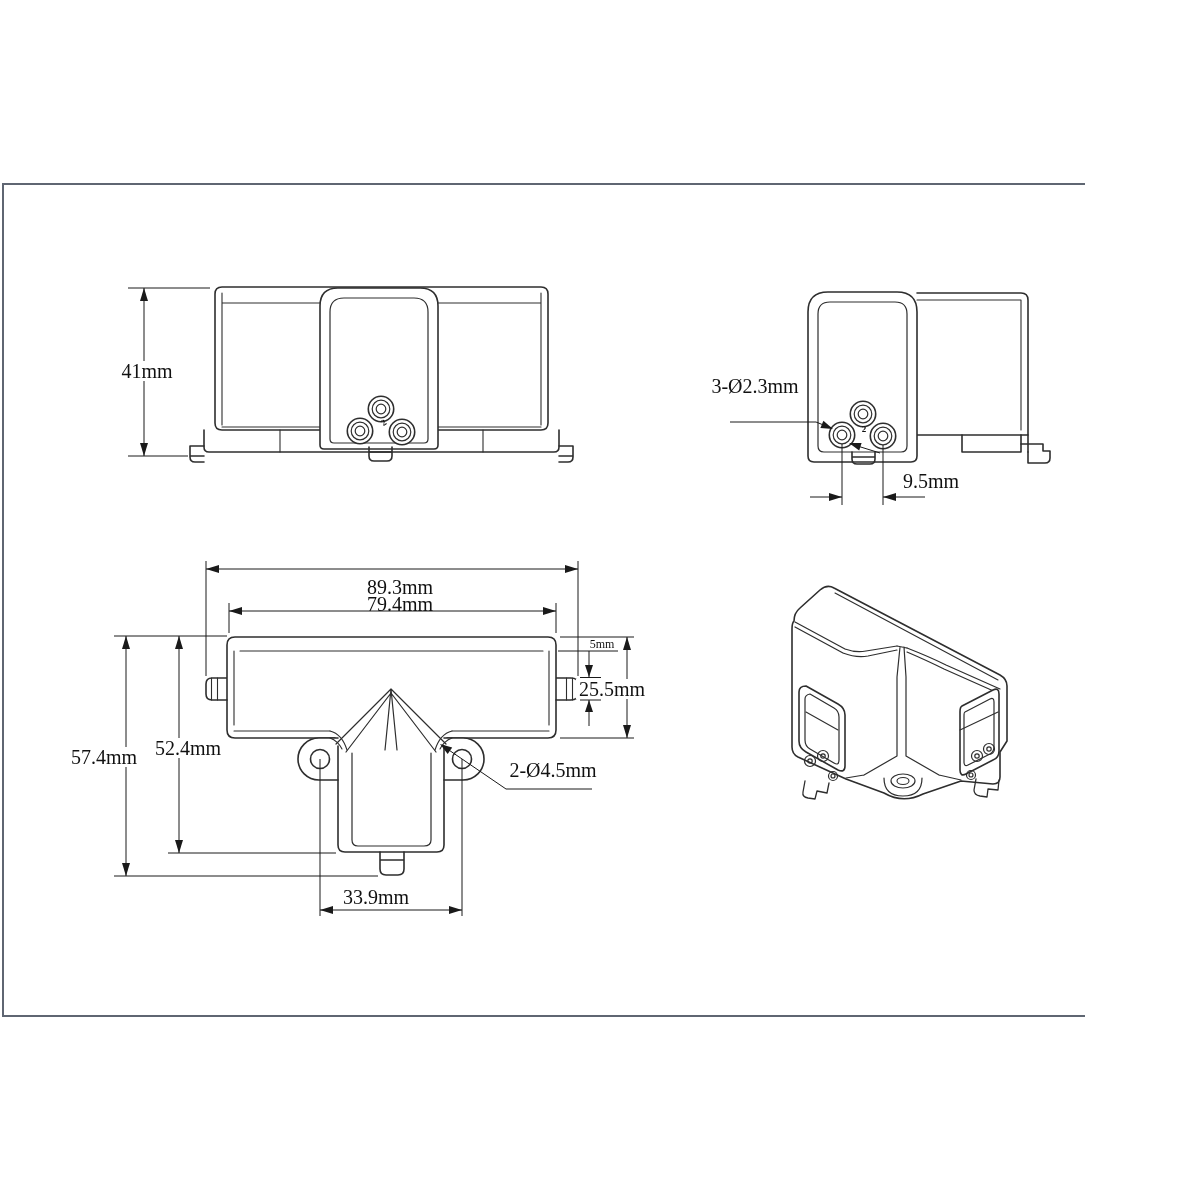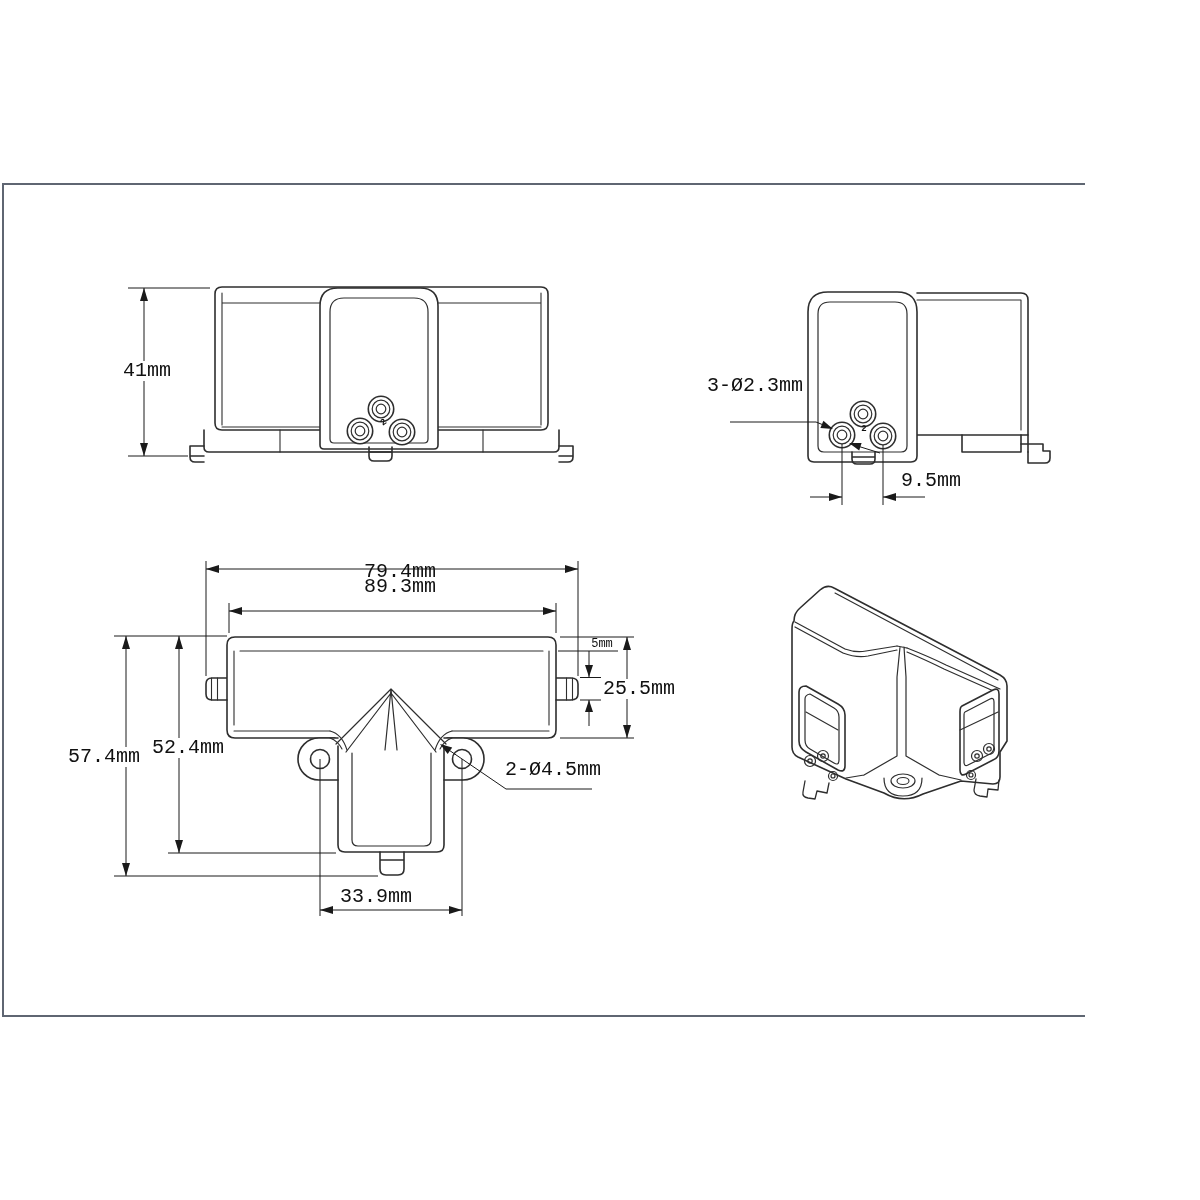--- a/index.html
+++ b/index.html
@@ -1,17 +1,17 @@
 <!DOCTYPE html>
 <html><head>
 <meta charset="utf-8">
 <style>
   html,body{margin:0;padding:0;background:#fff;}
   .canvas{position:relative;width:1085px;height:1200px;background:#fff;
-          font-family:Liberation Mono, monospace;overflow:hidden;}
+          font-family:Liberation Serif, serif;overflow:hidden;}
   .canvas svg{position:absolute;left:0;top:0;}
   .dim{position:absolute;transform:translate(-50%,-50%);font-size:20px;color:#111;
        white-space:nowrap;line-height:1;letter-spacing:0;}
   .dim.small{font-size:12px;}
   .dim.tiny{font-size:9px;font-weight:bold;}
   .ko{background:#fff;padding:0 3px;}
   .rot{transform:translate(-50%,-50%) rotate(-35deg);}
 </style>
 </head>
 <body>
@@ -187,23 +187,23 @@
     </g>
     <path d="M805,781 L803,792 Q802,797 808,798 L815,799 L817,791 L827,793 L829,783" stroke-width="1.3"></path>
     <path d="M976,779 L974,790 Q974,795 980,796 L987,797 L988,789 L998,790 L999,780" stroke-width="1.3"></path>
   </g>
 </svg>
 
 <div class="dim ko" style="left:147px;top:371px;">41mm</div>
 <div class="dim" style="left:755px;top:386px;">3-Ø2.3mm</div>
 <div class="dim" style="left:931px;top:481px;">9.5mm</div>
 <div class="dim" style="left:400px;top:556px;margin-top:31px;">89.3mm</div>
-<div class="dim" style="left:400px;top:572px;">79.4mm</div>
+<div class="dim" style="left:400px;top:604px;">79.4mm</div>
 <div class="dim small" style="left:602px;top:644px;">5mm</div>
-<div class="dim ko" style="left:639px;top:689px;text-align:center;">25.5mm</div>
+<div class="dim ko" style="left:612px;top:689px;text-align:center;">25.5mm</div>
 <div class="dim ko" style="left:104px;top:757px;">57.4mm</div>
 <div class="dim ko" style="left:188px;top:748px;">52.4mm</div>
 <div class="dim" style="left:553px;top:770px;">2-Ø4.5mm</div>
 <div class="dim" style="left:376px;top:897px;">33.9mm</div>
 <div class="dim tiny rot" style="left:384px;top:423px;">2</div>
 <div class="dim tiny" style="left:864px;top:429px;">2</div>
 
 </div>
 
 </body></html>

